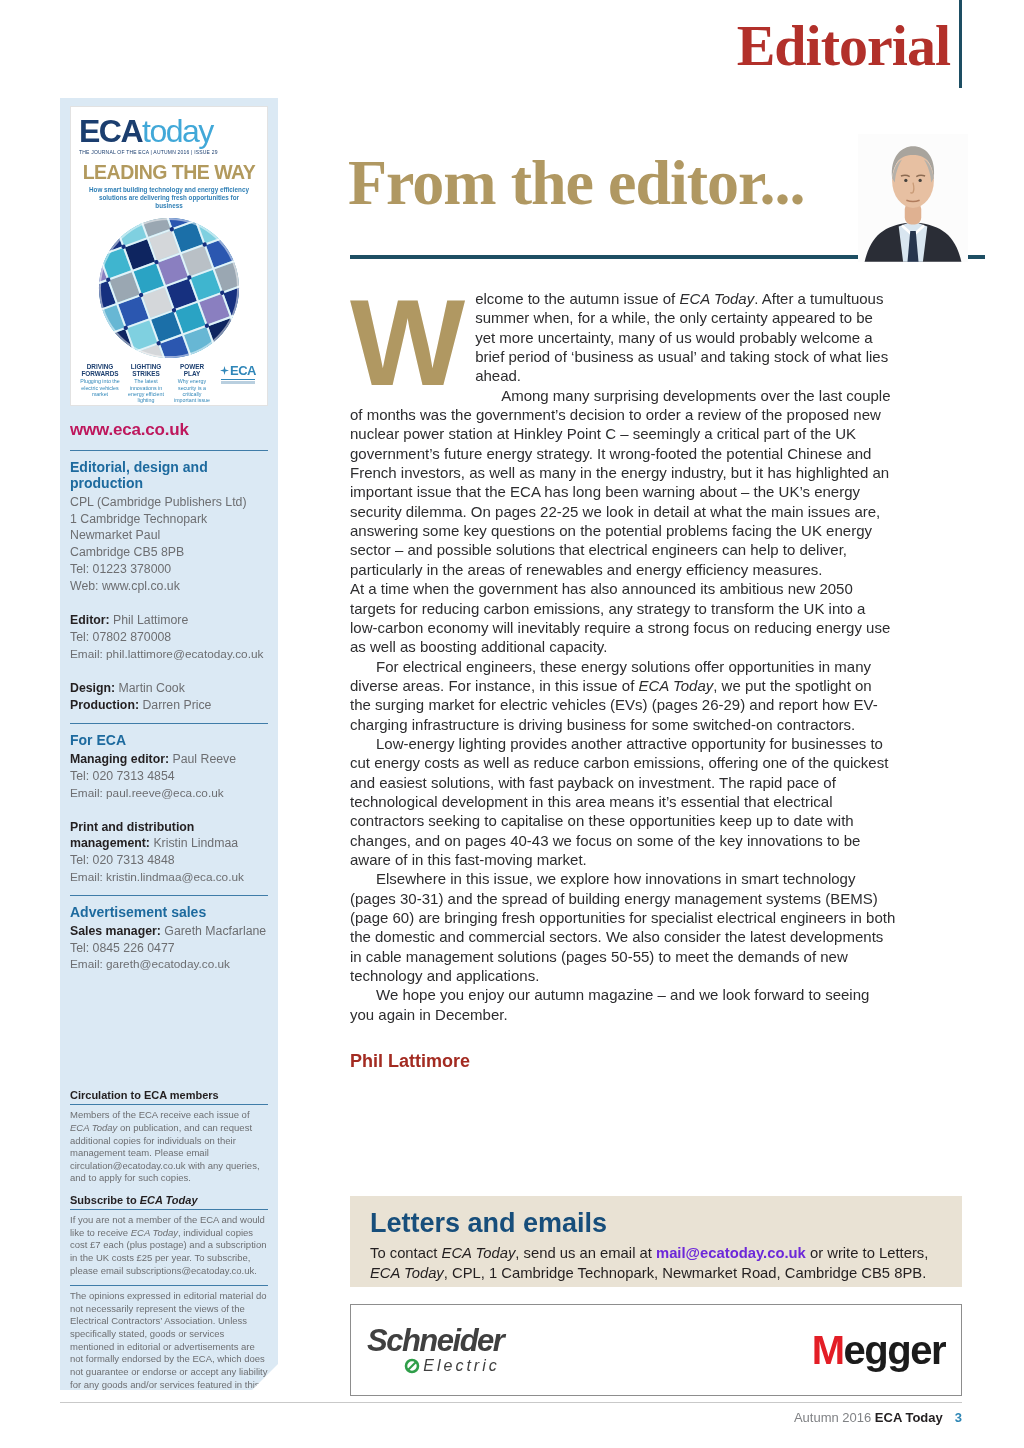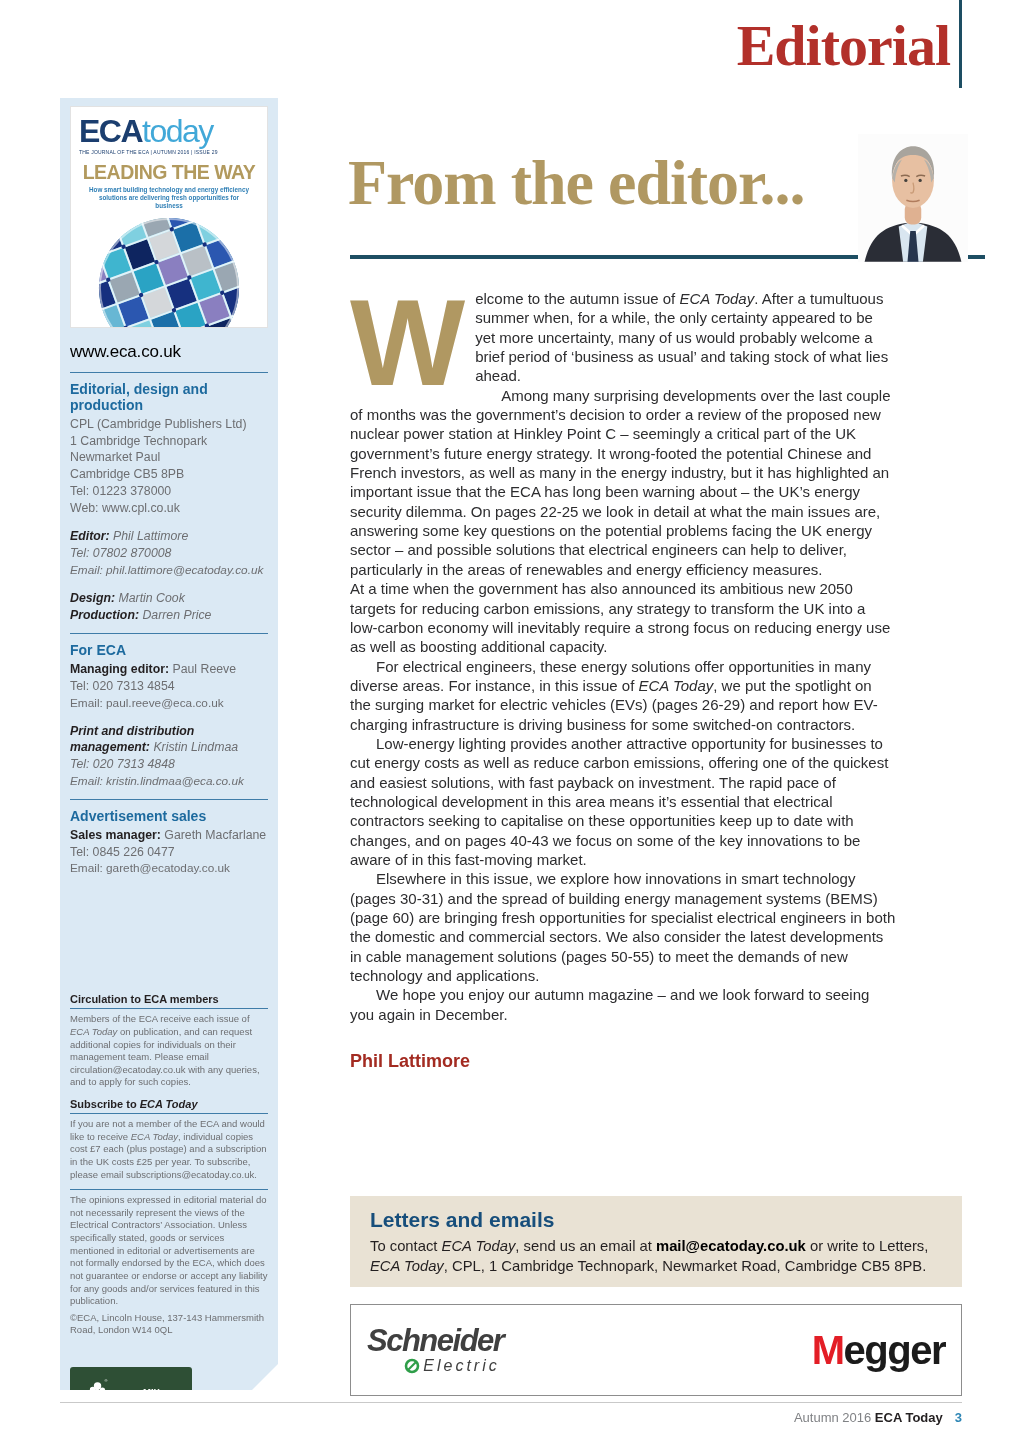--- a/index.html
+++ b/index.html
@@ -17,46 +17,46 @@
   .header-vrule { position:absolute; left:959px; top:0; width:3px; height:88px; background:#1d4e63; }
 
   
   .sidebar {
     position:absolute; left:60px; top:98px; width:218px; height:1292px;
     background:#dbe9f4;
     clip-path:polygon(0 0,100% 0,100% calc(100% - 26px),calc(100% - 26px) 100%,0 100%);
     padding:8px 10px 0 10px;
   }
   .cover-card {
-    width:198px; height:222px; background:#ffffff; margin:0 auto;
+    width:198px; height:300px; background:#ffffff; margin:0 auto;
     border:1px solid #e2e2e2; position:relative; overflow:hidden; padding:8px 8px 16px 8px;
   }
   .cover-logo { line-height:1; }
   .cover-logo .eca { font-weight:800; font-size:32px; color:#1b3e6f; letter-spacing:-1.5px; }
   .cover-logo .today { font-weight:400; font-size:32px; color:#41a8d8; letter-spacing:-1.5px; }
   .cover-journal { font-size:5px; color:#1b3e6f; margin-top:2px; letter-spacing:.2px; }
   .cover-headline { margin-top:6px; text-align:center; font-weight:800; font-size:19.5px; color:#b29a5e; letter-spacing:-.5px; }
   .cover-subhead { margin-top:2px; text-align:center; font-weight:700; font-size:6.3px; color:#2f7fb5; line-height:1.3; padding:0 8px; }
   .cover-globe { display:block; margin:3px auto 0 auto; width:148px; height:148px; }
   .cover-teasers { display:flex; gap:4px; margin-top:1px; align-items:flex-start; }
   .teaser { flex:1; text-align:center; }
   .teaser-title { font-size:6.4px; font-weight:800; color:#1b3e6f; line-height:1.15; }
   .teaser-text { font-size:5.3px; color:#2f86b8; line-height:1.2; margin-top:1px; }
   .eca-badge { width:42px; text-align:center; }
   .eca-badge .mark { display:flex; align-items:center; justify-content:center; gap:1px; color:#2f86b8; font-weight:800; font-size:13px; letter-spacing:-.5px;}
   .eca-badge .lines { height:1px; background:#2f86b8; margin:1px 4px 1px 4px; }
   .eca-badge .micro { height:3px; background:#b9cfdf; margin:0 4px; }
 
-  .sb-site { margin-top:14px; font-size:17px; font-weight:400; color:#000000; letter-spacing:-.2px; }
+  .sb-site { margin-top:14px; font-size:17px; font-weight:700; color:#be185d; letter-spacing:-.2px; }
   .sb-rule { height:1px; background:#3f7ca8; margin:10px 0 8px 0; border:none; }
   .sb-h { color:#1d6a9e; font-weight:700; font-size:14px; margin-bottom:3px; }
   .sb-line { color:#6d6e71; font-size:12.3px; line-height:1.36; }
   .sb-line.nowrap { white-space:nowrap; font-size:11.8px; }
   .sb-label { color:#231f20; font-weight:700; }
-  .sb-block { margin-top:12px;font-style:italic; }
+  .sb-block { margin-top:18px; }
   .sb-small-h { font-size:11px; font-weight:700; color:#231f20; padding-bottom:3px; border-bottom:1px solid #3f7ca8; margin-top:9px; }
   .sb-small { font-size:9.5px; color:#6d6e71; line-height:1.33; margin-top:4px; }
   .sb-thin-rule { height:1px; background:#3f7ca8; margin:8px 0 0 0; border:none; }
   .fsc-box {
     margin-top:30px; width:122px; height:56px; background:#2e4f35; border-radius:3px;
     color:#fff; display:flex; align-items:center; gap:7px; padding:4px 7px;
   }
   .fsc-left { text-align:center; width:34px; }
   .fsc-right { flex:1; text-align:center; }
   .fsc-mix { font-size:9.5px; font-weight:700; }
@@ -83,23 +83,23 @@
   .bodypara.ind { text-indent:26px; }
   .it { font-style:italic; }
   .energy-h { color:#174e7b; font-weight:700; font-size:24px; margin:13px 0 3px 0; letter-spacing:-.3px; }
   .sig { color:#a32b21; font-weight:700; font-size:18px; margin-top:26px; }
 
   
   .letters-box {
     position:absolute; left:350px; top:1196px; width:612px; height:91px;
     background:#e9e2d4; padding:12px 20px;
   }
-  .letters-h { font-size:21px; font-weight:700; color:#174e7b; margin-bottom:5px; }
+  .letters-h { font-size:27px; font-weight:700; color:#174e7b; margin-bottom:5px; }
   .letters-body { font-size:14.8px; line-height:1.35; color:#231f20; }
-  .mail-link { color:#000000; font-weight:700; text-decoration:none; }
+  .mail-link { color:#6d28d9; font-weight:700; text-decoration:none; }
 
   
   .partners-box {
     position:absolute; left:350px; top:1304px; width:612px; height:92px;
     background:#fff; border:1px solid #8d8d8d;
     display:flex; align-items:center; gap:14px; padding:0 16px;
   }
   .partner-text { width:262px; font-size:14.5px; line-height:1.35; color:#231f20; }
   .schneider { color:#404040; width:170px;font-style:italic; }
   .schneider-name { font-size:31px; font-weight:800; letter-spacing:-1.5px; line-height:1; }

